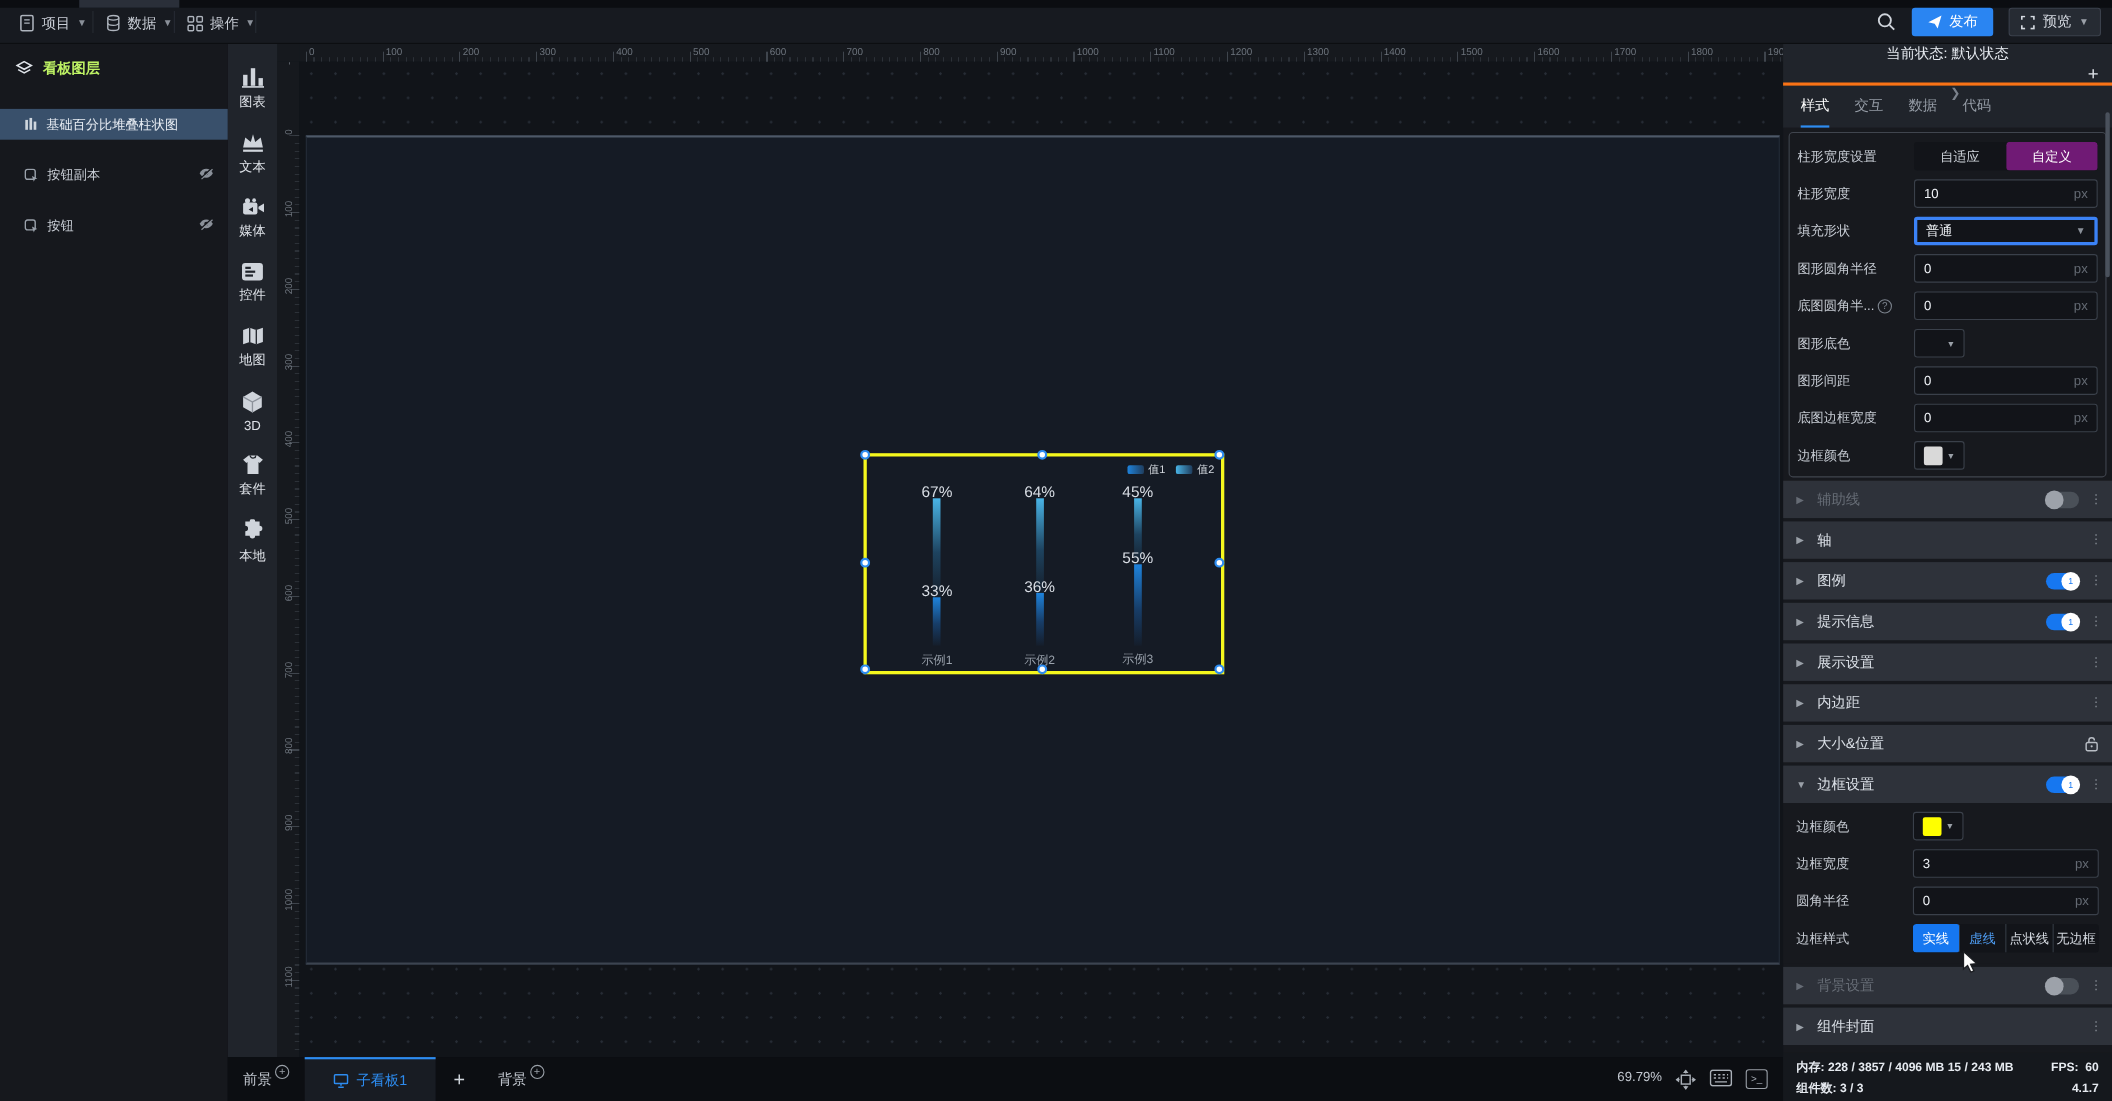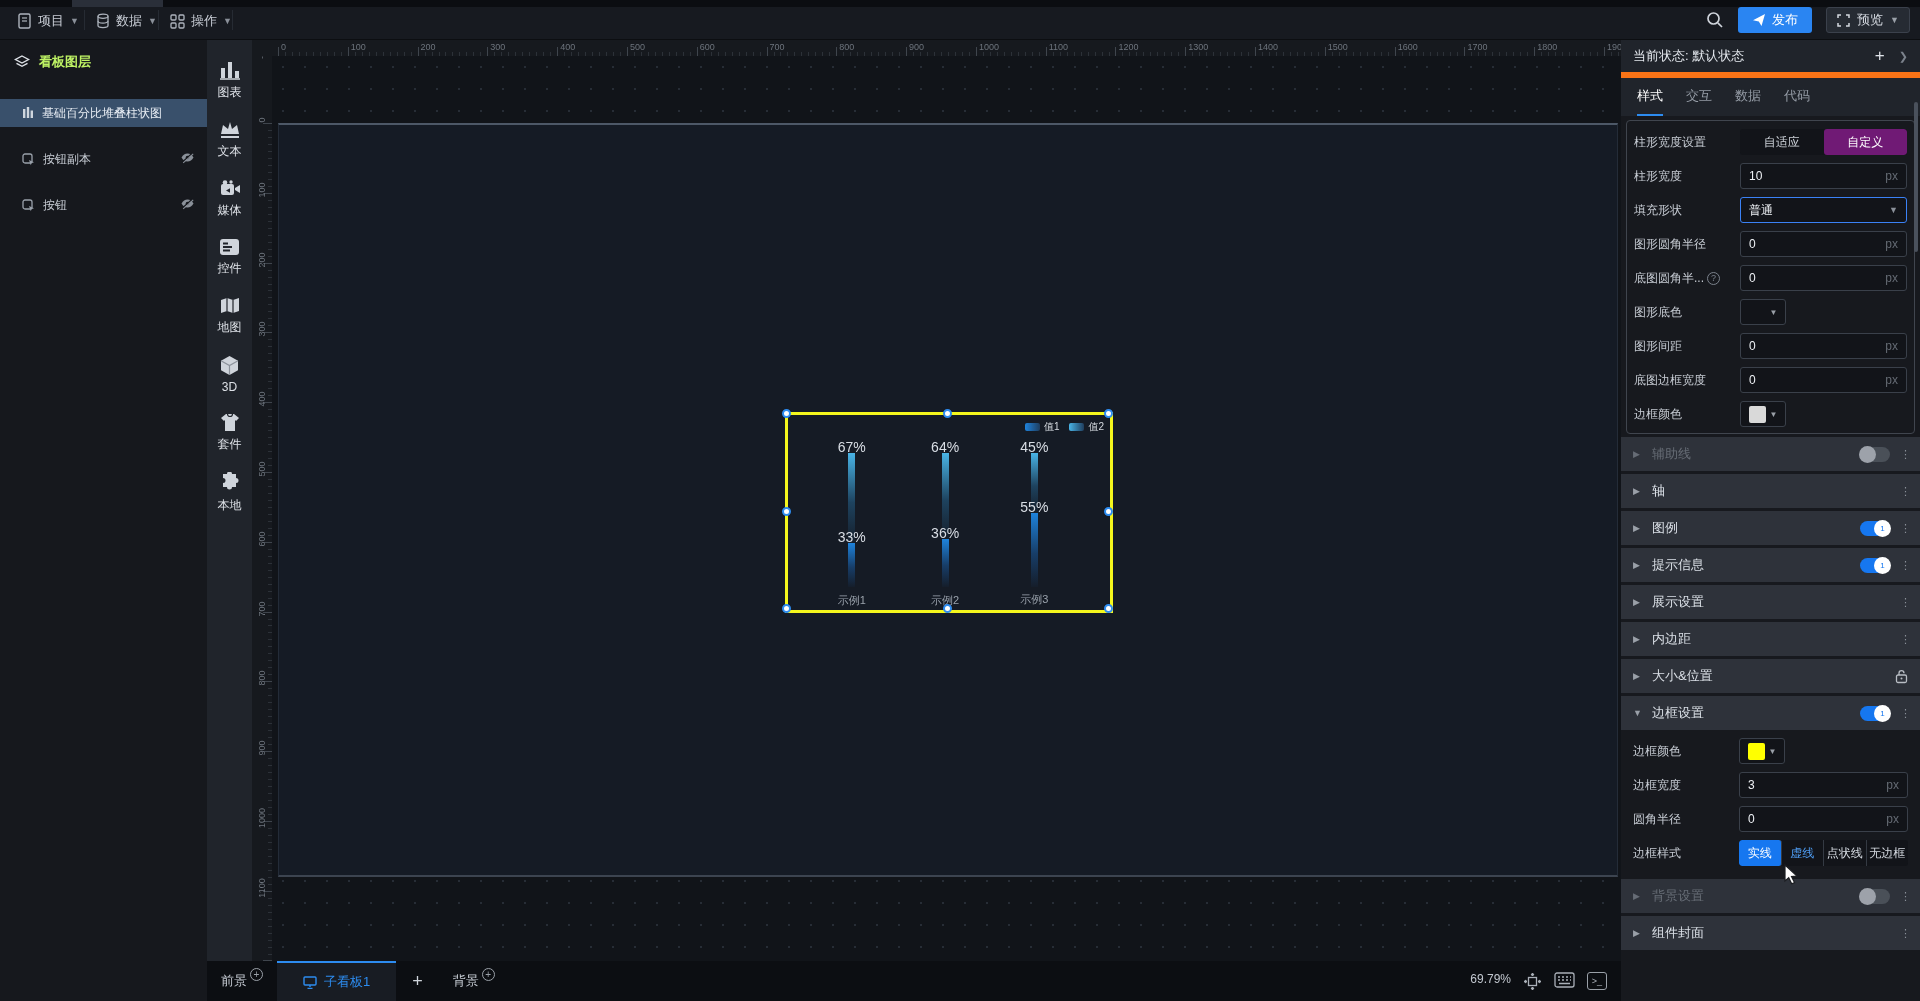--- a/index.html
+++ b/index.html
@@ -64,33 +64,33 @@
   #bottombar { position:absolute; left:207px; top:961px; width:1414px; height:40px; background:#0c0e12; z-index:20; display:flex; align-items:center; }
   .bb-item { display:flex; align-items:flex-start; gap:3px; color:#c3c8d0; font-size:13px; padding:0 14px; }
   .bb-plus-circle { font-size:10px; color:#9aa0a8; border:1px solid #9aa0a8; border-radius:50%; width:13px; height:13px; line-height:11px; text-align:center; margin-top:-4px; }
   #bb-tab { height:40px; background:#181c23; border-top:2px solid #2d8cf0; display:flex; align-items:center; gap:7px; color:#2d8cf0; padding:0 26px; font-size:13px; }
   #bb-add { color:#d0d5dc; font-size:18px; padding:0 16px; }
   #bb-right { margin-left:auto; display:flex; align-items:flex-start; gap:12px; padding-right:14px; color:#c3c8d0; font-size:12px; }
   .bb-icon { width:20px; height:18px; border:1px solid #9aa0a8; border-radius:3px; color:#aab0b8; font-size:9px; display:flex; align-items:center; justify-content:center; }
 
   
   #panel { position:absolute; left:1621px; top:40px; width:299px; height:961px; background:#17191e; z-index:25; }
-  #panel-state { height:38px; background:#20242b; display:flex; align-items:center; padding:0 12px; color:#e4e8ee; font-size:13px; border-bottom:6px solid #f97316; }
+  #panel-state { height:38px; background:#20242b; display:flex; align-items:center; padding:0 12px; color:#e4e8ee; font-size:13px; border-bottom:3px solid #f97316;flex-direction:column; }
   #panel-state .plus { margin-left:auto; font-size:17px; color:#dfe3e9; }
   #panel-state .chev { margin-left:14px; color:#7b828c; font-size:11px; }
   #panel-tabs { height:38px; background:#20242b; display:flex; align-items:center; gap:23px; padding:0 16px; font-size:13px; color:#959ca6; }
   #panel-tabs .tab { height:38px; display:flex; align-items:center; border-bottom:2px solid transparent; }
   #panel-tabs .tab.active { color:#fff; border-bottom-color:#2d8cf0; }
   #panel-body { position:absolute; top:76px; bottom:44px; left:0; right:0; overflow:hidden; }
   #group-box { margin:4px 5px 3px 5px; border:1px solid #40454e; border-radius:4px; padding:8px 7px 2px 7px; background:#17191e; }
   .prow { display:flex; align-items:center; margin-bottom:8px; height:26px; }
   .prow .plabel { width:106px; color:#c6cbd3; font-size:12px; flex:0 0 106px; display:flex; align-items:center; gap:3px; }
   .pinput { flex:1; height:26px; background:#121419; border:1px solid #3a404a; border-radius:3px; display:flex; align-items:center; padding:0 8px; color:#eef1f5; }
   .pinput .unit { margin-left:auto; color:#646a73; }
-  .pselect { flex:1; height:26px; background:#121419; border:1px solid #3b82f6; border-radius:3px; display:flex; align-items:center; padding:0 8px; color:#eef1f5; }
+  .pselect { flex:1; height:26px; background:#121419; border:3px solid #3b82f6; border-radius:3px; display:flex; align-items:center; padding:0 8px; color:#eef1f5; }
   .pselect .caret { margin-left:auto; color:#8a9099; font-size:9px; }
   .seg2 { flex:1; height:26px; background:#121419; border-radius:3px; display:flex; overflow:hidden; }
   .seg2 .opt { flex:1; display:flex; align-items:center; justify-content:center; color:#cdd2d9; }
   .seg2 .opt.sel { background:#701a75; color:#fff; border-radius:3px; }
   .colorbox { width:46px; height:26px; background:#121419; border:1px solid #3a404a; border-radius:3px; display:flex; align-items:center; justify-content:center; gap:4px; }
   .swatch { width:17px; height:17px; border-radius:2px; }
   .colorbox .caret { color:#9aa0a8; font-size:8px; }
   .qmark { width:13px; height:13px; border:1px solid #7b828c; border-radius:50%; color:#7b828c; font-size:9px; line-height:11px; text-align:center; display:inline-block; }
 
   .section { height:34px; background:#2e323a; margin-top:3px; display:flex; align-items:center; padding:0 12px; gap:9px; }
@@ -596,18 +596,28 @@
     </div>
     <div class="section">
       <span class="arrow">▶</span>
       <span class="stitle">组件封面</span>
       <span class="controls">
           <span class="kebab">⋮</span>
         </span>
     </div>
   </div>
 
+  <div id="status">
+    <div class="line">
+      <span><span>内存:</span> <span>228 / 3857 / 4096 MB  15 / 243 MB</span></span>
+      <span><span>FPS:</span>&nbsp;&nbsp;<span>60</span></span>
+    </div>
+    <div class="line">
+      <span>组件数: 3 / 3</span>
+      <span>4.1.7</span>
+    </div>
+  </div>
   <div id="panel-scrollthumb"></div>
 </div>
 
 <svg id="cursor" width="20" height="22" viewBox="0 0 20 22">
   <path d="M3 1l12 11-5.5.6 3 6-2.8 1.2-3-6L3 17z" fill="#fff" stroke="#1c1e22" stroke-width="1.2"></path>
 </svg>
 
 </body></html>

